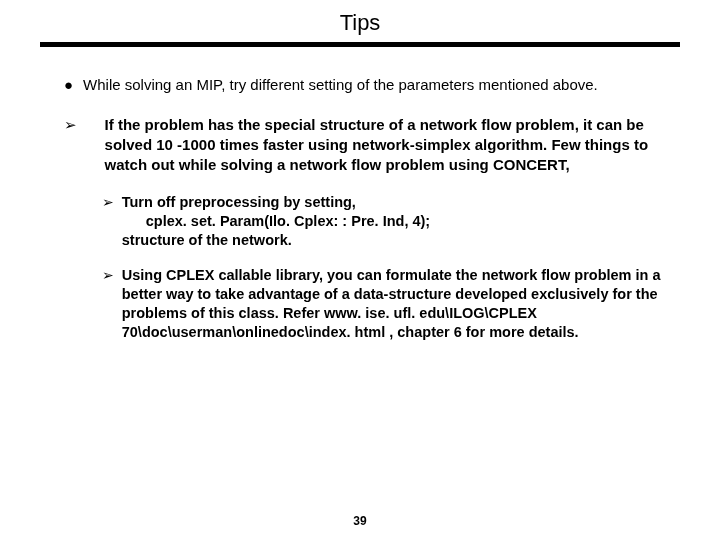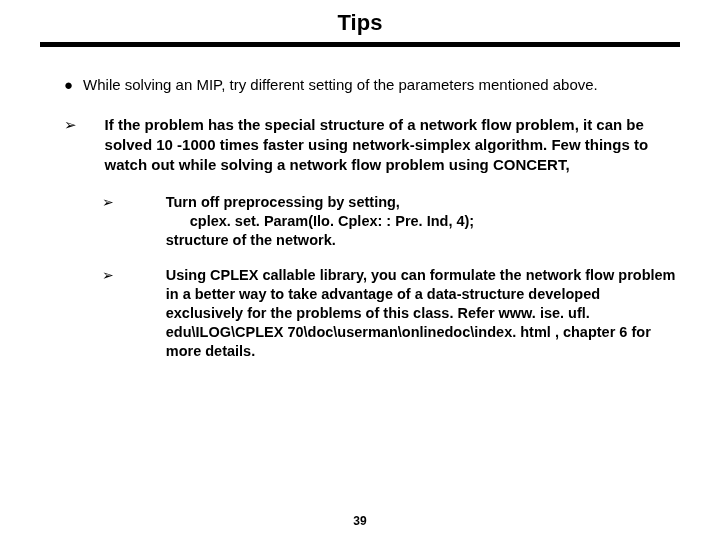--- a/index.html
+++ b/index.html
@@ -12,21 +12,21 @@
     position: relative;
   }
   .slide {
     width: 100%;
     height: 100%;
     padding: 10px 40px 0 40px;
   }
   .title {
     text-align: center;
     font-size: 22px;
-    font-weight: bold;
+    font-weight: normal;
     padding-bottom: 6px;
   }
   .rule {
     border: none;
     border-top: 5px solid #000;
     margin-bottom: 28px;
   }
   .b1 {
     display: flex;
     margin-left: 24px;
@@ -68,21 +68,20 @@
   .b3 .bullet {
     font-size: 14px;
     line-height: 19px;
     margin-right: 8px;
     flex: 0 0 auto;
   }
   .b3 .txt {
     font-size: 14.5px;
     line-height: 19px;
     font-weight: bold;
-    margin-left: 44px;
   }
   .indent-a { display: block; padding-left: 24px; }
   .indent-b { display: block; padding-left: 90px; }
   .pagenum {
     position: absolute;
     bottom: 12px;
     left: 0;
     width: 100%;
     text-align: center;
     font-size: 12px;

